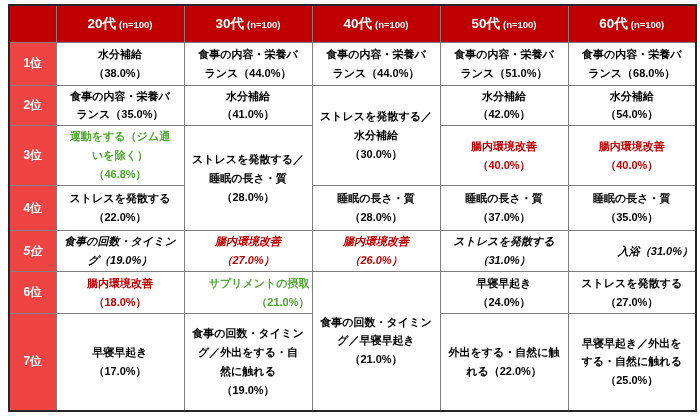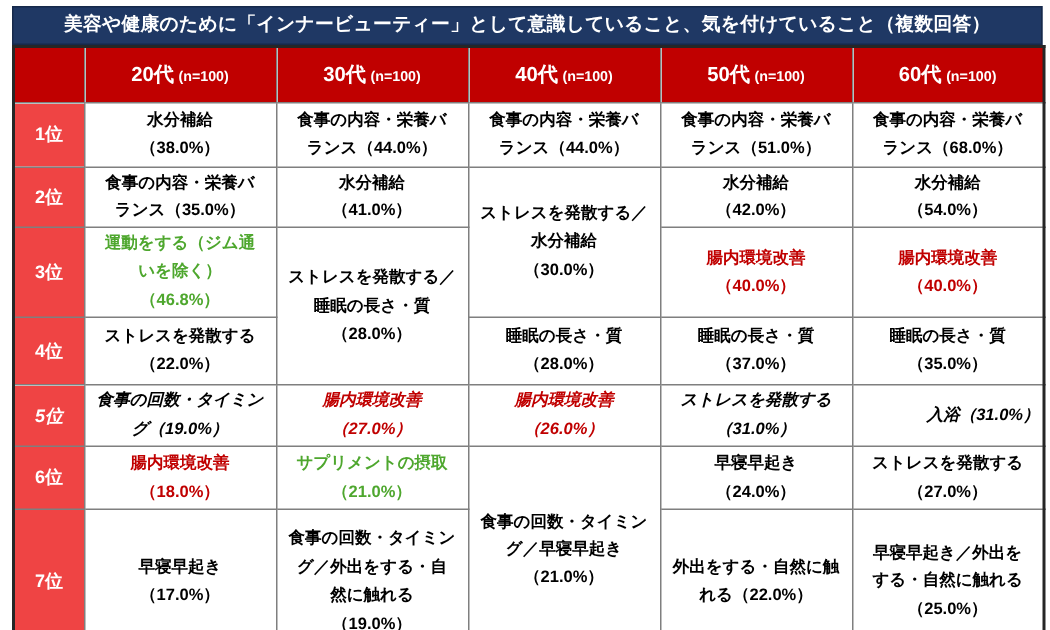--- a/index.html
+++ b/index.html
@@ -69,21 +69,20 @@
   tr.r5 { height: 40px; font-style: italic; }
   tr.r6 { height: 42px; }
   tr.r7 { height: 97px; }
   col.c-rank { width: 47px; }
   col.c-age  { width: 128px; }
 </style>
 </head>
 <body>
 
 <div class="container">
-  <div class="title-bar">美容や健康のために「インナービューティー」として意識していること、気を付けていること（複数回答）</div>
   <table class="rank-table">
     <colgroup>
       <col class="c-rank">
         <col class="c-age">
         <col class="c-age">
         <col class="c-age">
         <col class="c-age">
         <col class="c-age">
     </colgroup>
     <thead>
@@ -167,21 +166,21 @@
         <td class="item-cell" style="color: rgb(192, 0, 0);">腸内環境改善
 （26.0%）</td>
         <td class="item-cell" style="color: rgb(0, 0, 0);">ストレスを発散する
 （31.0%）</td>
         <td class="item-cell" style="color: rgb(0, 0, 0); text-align: right;">入浴（31.0%）</td>
       </tr>
       <tr class="r6">
         <td class="rank-cell">6位</td>
         <td class="item-cell" style="color: rgb(192, 0, 0);">腸内環境改善
 （18.0%）</td>
-        <td class="item-cell" style="color: rgb(78, 167, 46);">サプリメントの摂取
+        <td class="item-cell" style="color: rgb(78, 167, 46); text-align: right;">サプリメントの摂取
 （21.0%）</td>
         <td class="item-cell" rowspan="2" style="color: rgb(0, 0, 0);">食事の回数・タイミン
 グ／早寝早起き
 （21.0%）</td>
         <td class="item-cell" style="color: rgb(0, 0, 0);">早寝早起き
 （24.0%）</td>
         <td class="item-cell" style="color: rgb(0, 0, 0);">ストレスを発散する
 （27.0%）</td>
       </tr>
       <tr class="r7">

